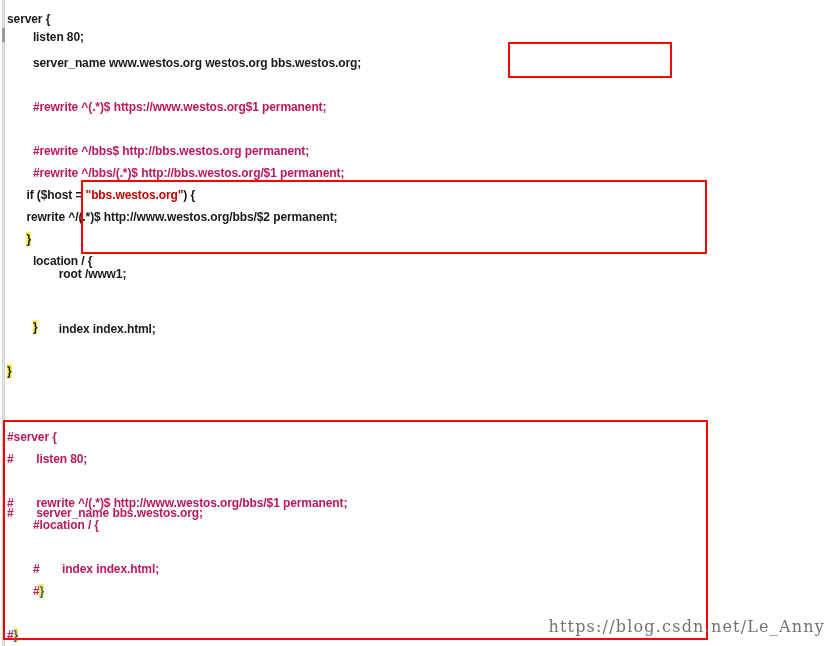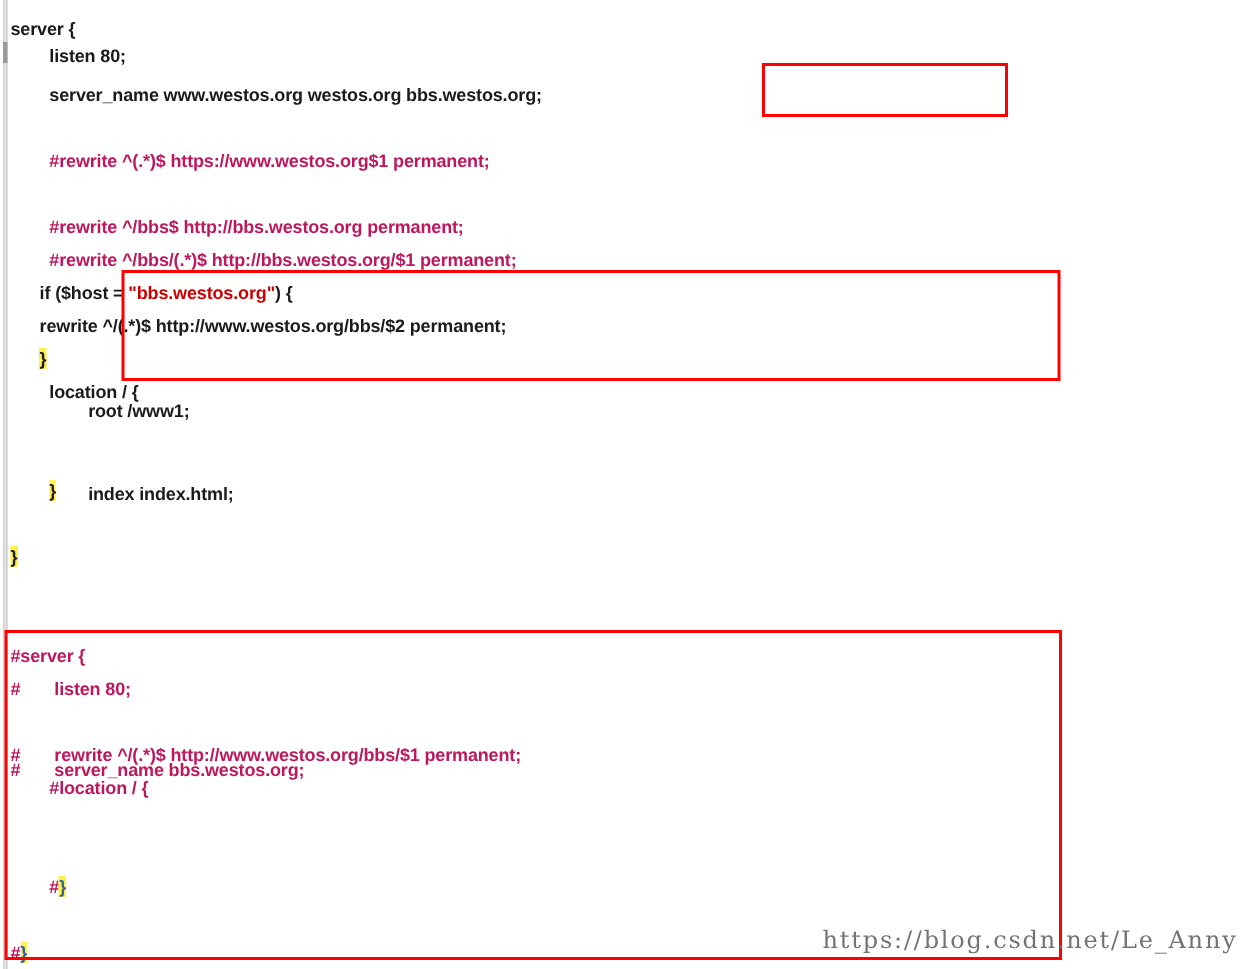--- a/index.html
+++ b/index.html
@@ -104,21 +104,21 @@
       <div class="ln" style="top: 338px;"></div>
       <div class="ln" style="top: 360px;"><span class="hl">}</span></div>
       <div class="ln" style="top: 382px;"></div>
       <div class="ln" style="top: 404px;"></div>
       <div class="ln" style="top: 426px;"><span class="cmt">#server {</span></div>
       <div class="ln" style="top: 448px;"><span class="cmt">#       listen 80;</span></div>
       <div class="ln" style="top: 462px; margin-top: 40px;"><span class="cmt">#       server_name bbs.westos.org;</span></div>
       <div class="ln" style="top: 492px;"><span class="cmt">#       rewrite ^/(.*)$ http://www.westos.org/bbs/$1 permanent;</span></div>
       <div class="ln" style="top: 514px;"><span>        </span><span class="cmt">#location / {</span></div>
       <div class="ln" style="top: 536px;"><span>        </span></div>
-      <div class="ln" style="top: 558px;"><span>        </span></div>
+      <div class="ln" style="top: 558px;"><span>        </span><span class="cmt">#       index index.html;</span></div>
       <div class="ln" style="top: 580px;"><span>        </span><span class="cmt">#</span><span class="hlc">}</span></div>
       <div class="ln" style="top: 602px;"></div>
       <div class="ln" style="top: 624px;"><span class="cmt">#</span><span class="hlc">}</span></div>
     </div>
 
   <div id="annotations">
       <div class="redbox" style="left: 508px; top: 42px; width: 164px; height: 36px;"></div>
       <div class="redbox" style="left: 81px; top: 180px; width: 626px; height: 74px;"></div>
       <div class="redbox" style="left: 3px; top: 420px; width: 705px; height: 220px;"></div>
     </div>

